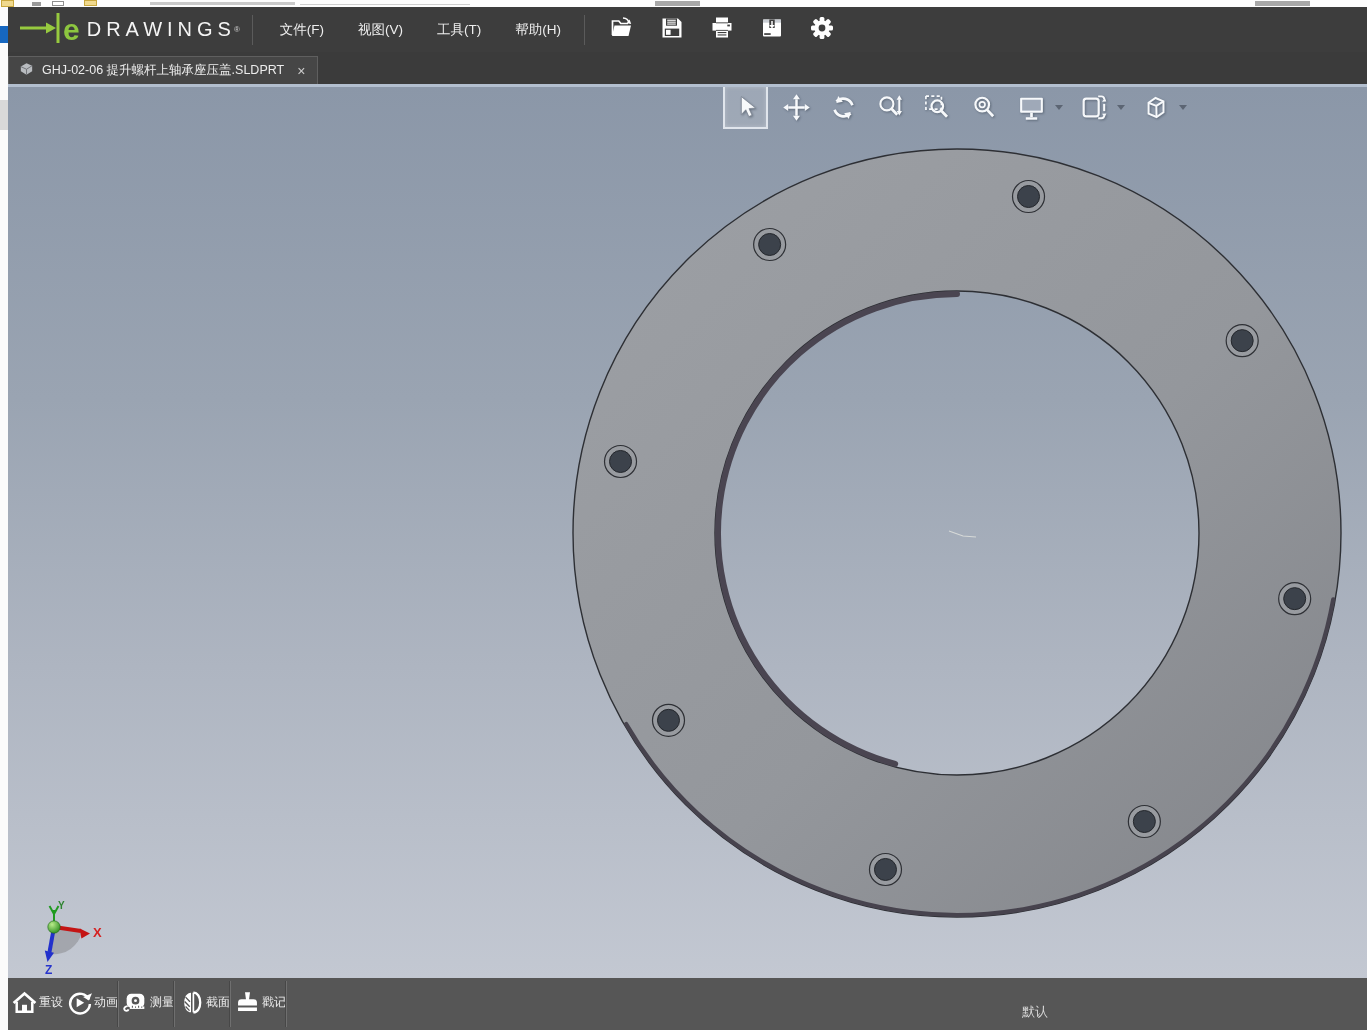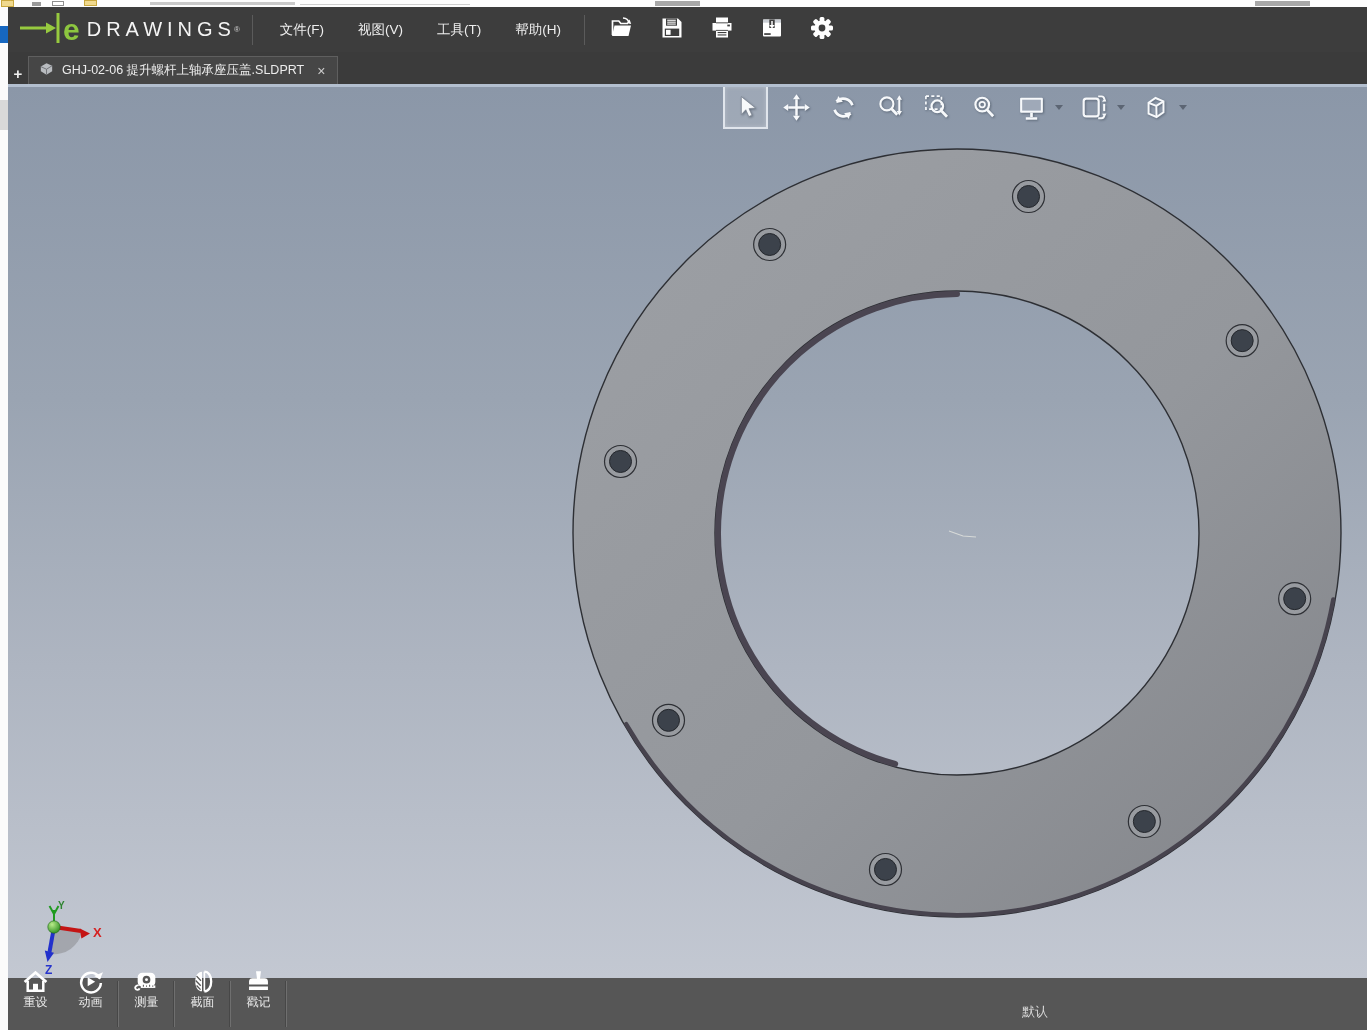--- a/index.html
+++ b/index.html
@@ -24,40 +24,40 @@
   .vsep { width:1px; height:30px; background:#5b5b5b; margin:0 6px; flex:0 0 auto; }
   .menus { display:flex; height:100%; align-items:stretch; margin-left:4px; }
   .menu-item { display:flex; align-items:center; padding:0 17px; color:#ededed; font-size:13.5px; cursor:default; }
   .quick-tools { display:flex; align-items:center; margin-left:16px; gap:20px; }
   .qt-btn { width:30px; height:30px; display:flex; align-items:center; justify-content:center; }
   .qt-btn svg { width:24px; height:24px; }
 
   
   .tabbar { height:32px; background:#3b3b3b; position:relative; flex:0 0 auto; }
   .newtab { position:absolute; left:2px; bottom:2px; width:16px; height:18px; color:#f0f0f0; font-size:15px; font-weight:bold; display:flex; align-items:center; justify-content:center; }
-  .tab { position:absolute; left:20px; bottom:0; height:28px; background:#464646; border:1px solid #5f5f5f; border-bottom:none; display:flex; align-items:center; gap:7px; padding:0 12px 0 9px; }
+  .tab { position:absolute; left:0; bottom:0; height:28px; background:#464646; border:1px solid #5f5f5f; border-bottom:none; display:flex; align-items:center; gap:7px; padding:0 12px 0 9px; }
   .tab-title { color:#ececec; font-size:12.5px; white-space:nowrap; }
   .tab-close { color:#cdcdcd; font-size:14px; margin-left:6px; line-height:1; }
   .topline { height:3px; background:#b3bfcf; flex:0 0 auto; }
 
   
   .viewport { position:relative; flex:1 1 auto; background:linear-gradient(180deg,#8b97a8 0%, #9aa4b2 35%, #aeb5c1 65%, #c3c8d2 100%); overflow:hidden; }
   .part-canvas { position:absolute; left:0; top:0; width:100%; height:100%; }
 
   .view-toolbar { position:absolute; left:715px; top:-2px; display:flex; align-items:center; z-index:5; }
   .vt-btn { width:40px; height:42px; display:flex; align-items:center; justify-content:center; margin-right:7px; flex:0 0 auto; }
   .vt-btn svg { width:29px; height:29px; filter:drop-shadow(1px 1.5px 1px rgba(40,50,65,.45)); }
   .vt-btn.active { width:45px; height:44px; background:rgba(255,255,255,.16); border:2px solid rgba(235,240,246,.85); box-shadow:inset 0 0 4px rgba(255,255,255,.25); margin-right:8px; }
   .vt-drop { width:14px; height:42px; display:flex; align-items:center; justify-content:center; margin-right:7px; margin-left:-6px; flex:0 0 auto; }
   .vt-drop i { width:0; height:0; border-left:4px solid transparent; border-right:4px solid transparent; border-top:5px solid #5c6573; }
 
   .triad { position:absolute; left:28px; top:810px; z-index:4; }
   
   .bottombar { height:52px; background:#565656; display:flex; align-items:stretch; position:relative; flex:0 0 auto; }
-  .bb-cell { width:55px; display:flex; flex-direction:column; align-items:center; justify-content:flex-end; padding-bottom:20px; gap:1px; }
+  .bb-cell { width:55px; display:flex; flex-direction:row; align-items:center; justify-content:flex-end; padding-bottom:3px; gap:1px; }
   .bb-cell svg { width:27px; height:27px; }
   .bb-label { color:#ececec; font-size:12px; line-height:1.15; }
   .bb-sep { width:1px; background:#6f6f6f; margin:3px 0; box-shadow:-1px 0 0 #474747; }
   .bb-config { position:absolute; left:1014px; top:8px; height:100%; display:flex; align-items:center; color:#d6d6d6; font-size:13px; }
 </style>
 </head>
 <body>
 
 <div class="screen">
 

